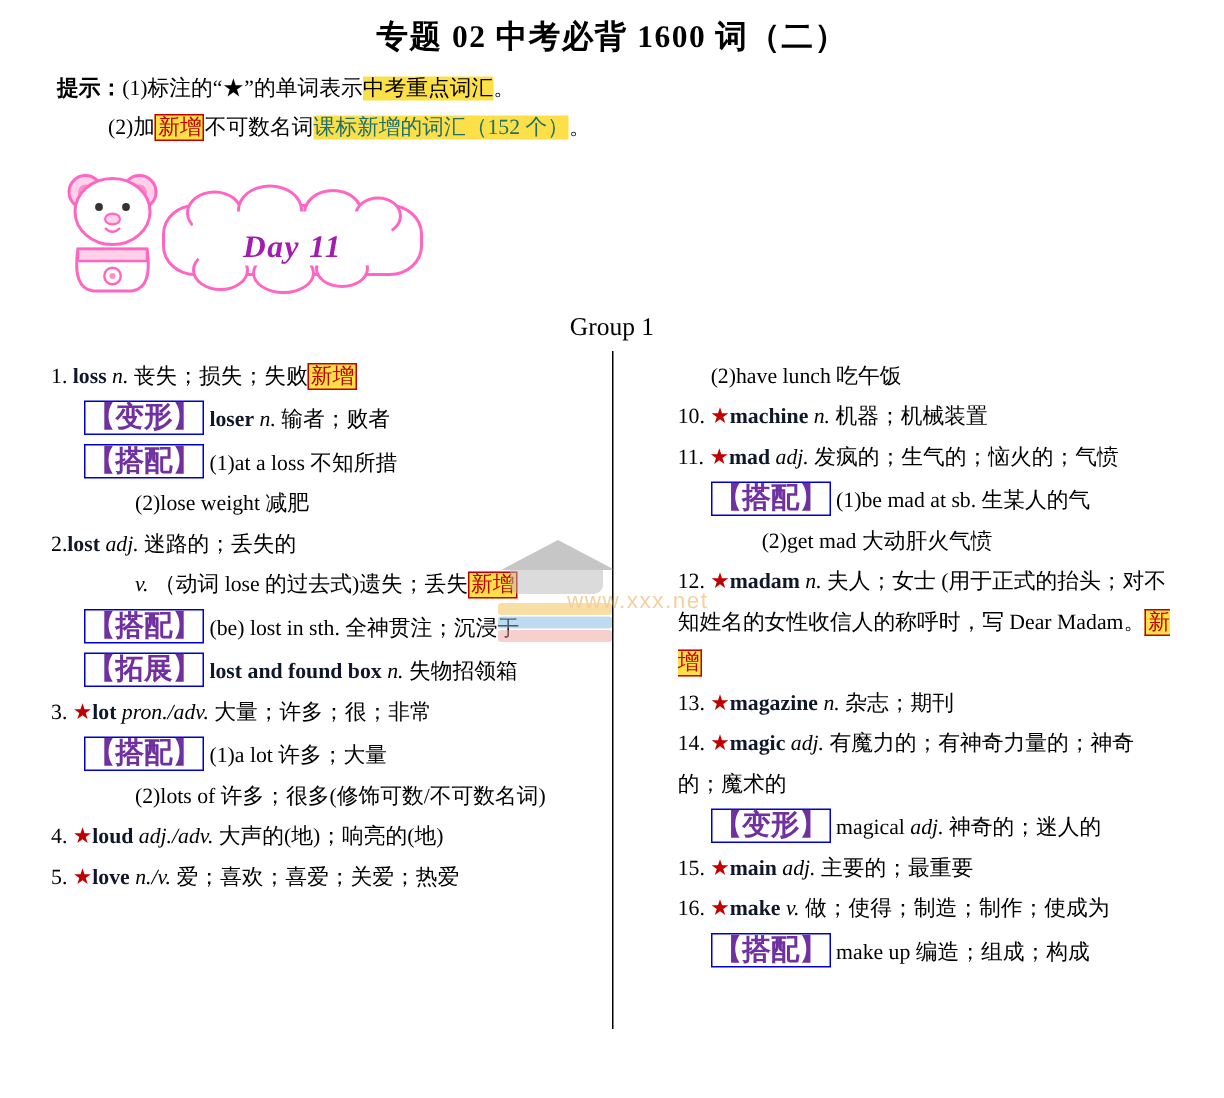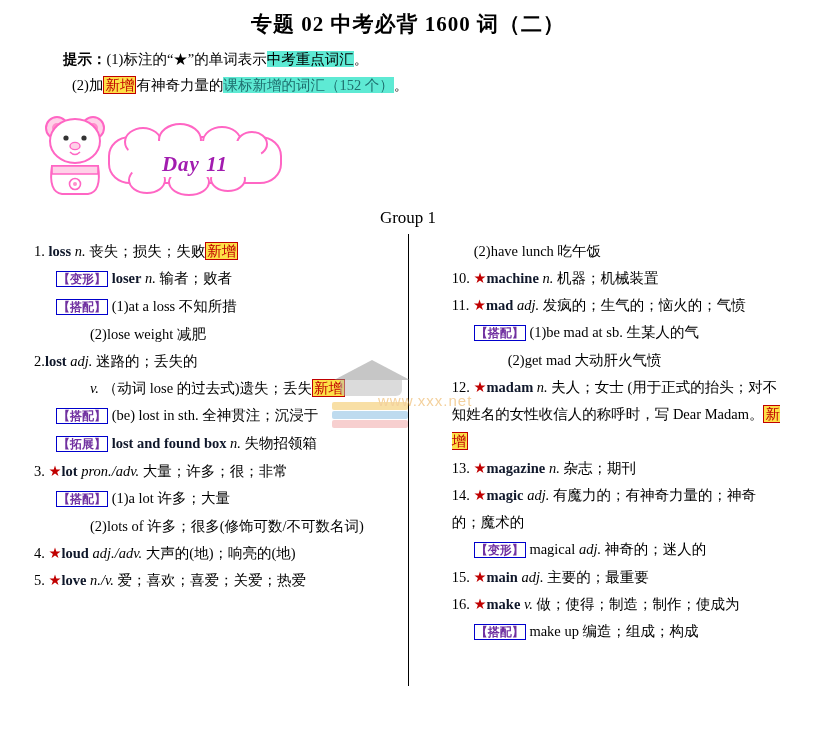--- a/index.html
+++ b/index.html
@@ -31,24 +31,23 @@
     margin-top: 10px;
     margin-bottom: 8px;
   }
   .tip-block {
     font-size: 14.5px;
     line-height: 26px;
     margin-left: 4px;
   }
   .tip-label {
     font-weight: bold;
-    margin-left: 25px;
   }
   .hl {
-    background: #5eead4;
+    background: #fde047;
   }
   .newword {
     background: #fde047;
     border: 1px solid #c00000;
     color: #c00000;
     padding: 0 1px;
   }
   .teal {
     color: #1f6f6f;
   }
@@ -136,21 +135,21 @@
   }
   .pos {
     font-style: italic;
   }
   .tag {
     color: #7030a0;
     font-weight: bold;
     background: #fff;
     border: 1px solid #0000cc;
     padding: 0 1px;
-    font-size: 12px;
+    font-size: 19px;
   }
   .star { color: #c00000; }
   .sub { margin-left: 22px; }
   .sub2 { margin-left: 56px; }
   .wrapline { white-space: normal; }
 
   
   .watermark {
     position: absolute;
     left: 322px;
@@ -203,21 +202,21 @@
 
 <div class="page">
 
   <div class="doc-title">专题 02  中考必背 1600 词（二）</div>
 
   <div class="tip-block">
     <div>
       <span class="tip-label">提示：</span><span>(1)标注的“★”的单词表示</span><span class="hl">中考重点词汇</span><span>。</span>
     </div>
     <div class="indent-1">
-      <span>(2)加</span><span class="newword">新增</span><span>有神奇力量的</span><span class="hl teal">课标新增的词汇（152 个）</span><span>。</span>
+      <span>(2)加</span><span class="newword">新增</span><span>不可数名词</span><span class="hl teal">课标新增的词汇（152 个）</span><span>。</span>
     </div>
   </div>
 
   <div class="day-banner">
     <svg class="bear" viewBox="0 0 80 92">
       <ellipse cx="19" cy="20" rx="11" ry="11" fill="#ffd1e8" stroke="#ff66c4" stroke-width="2"></ellipse>
       <ellipse cx="55" cy="20" rx="11" ry="11" fill="#ffd1e8" stroke="#ff66c4" stroke-width="2"></ellipse>
       <circle cx="19" cy="20" r="5" fill="#ff8ecb"></circle>
       <circle cx="55" cy="20" r="5" fill="#ff8ecb"></circle>
       <ellipse cx="37" cy="33" rx="25" ry="22" fill="#ffffff" stroke="#ff66c4" stroke-width="2"></ellipse>

